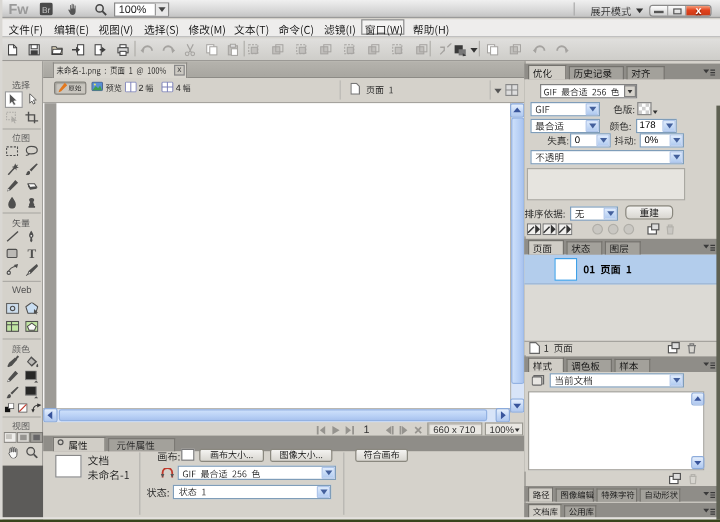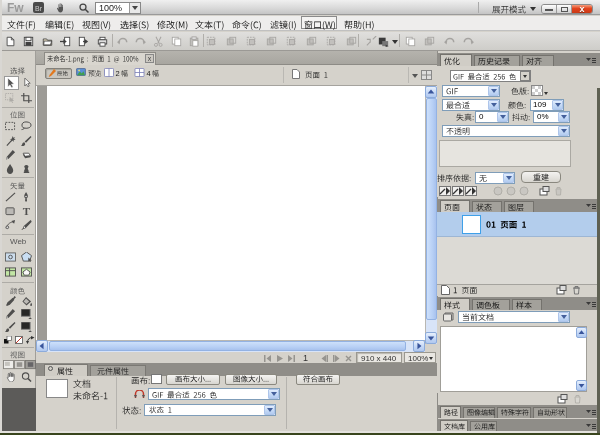--- a/index.html
+++ b/index.html
@@ -499,21 +499,21 @@
     <path fill="#96948f" d="M6.5 1H8v7H6.5z"></path>
   </svg>
 <svg class="ab" width="9" height="9" style="left:332px;top:353.5px" viewBox="0 0 9 9">
     <path fill="#96948f" d="M3 1l4.5 3.5L3 8z"></path>
     <path fill="#96948f" d="M1 1h1.5v7H1z"></path>
   </svg>
 <svg class="ab" width="9" height="9" style="left:344px;top:353.5px" viewBox="0 0 9 9">
     <path stroke="#96948f" stroke-width="1.4" d="M2 2l5 5M7 2L2 7"></path>
   </svg>
 <div class="ab" style="left:356px;top:352px;width:46px;height:11px;background:#e9e7e2;border:1px solid #9a9890;box-shadow:inset 1px 1px 1px #b8b6b0"></div>
-<div class="ab" style="left:361px;top:353.5px;font:8px 'Liberation Sans';color:#333">910 x 440</div>
+<div class="ab" style="left:361px;top:353.5px;font:8px 'Liberation Sans';color:#333">660 x 710</div>
 <div class="ab" style="left:404px;top:352px;width:32px;height:11px;background:#e9e7e2;border:1px solid #9a9890"></div>
 <div class="ab" style="left:408px;top:353.5px;font:8px 'Liberation Sans';color:#333">100%</div>
 <div class="ab" style="left:429px;top:357px;width:0;height:0;border-left:2.5px solid transparent;border-right:2.5px solid transparent;border-top:3.5px solid #333"></div>
 <div class="ab props"></div>
 <div class="ab" style="left:36px;top:363px;width:401px;height:13px;background:#8f8d88"></div>
 <div class="ab" style="left:44px;top:364px;width:44px;height:12px;background:#d0cdc6;border:1px solid #7b7974;border-bottom:none;z-index:3"></div>
 <div class="ab" style="left:48px;top:366px;z-index:4;width:5px;height:5px;border:1px solid #555;border-radius:50%"></div>
 <div class="ab" style="left:57px;top:366px;z-index:5">
     <svg class="t " width="17" height="11" viewBox="0 0 17 11" style="vertical-align:top">
       <path transform="translate(0,8.2)" fill="#111" d="M1.7 -5.9H6.5V-5.2H1.7ZM1.1 -6.4V-4C1.1 -2.7 1.1 -1 0.3 0.3C0.4 0.4 0.6 0.5 0.7 0.6C1.6 -0.7 1.7 -2.7 1.7 -4V-4.7H7.1V-6.4ZM2.8 -3.1H4.3V-2.5H2.8ZM4.8 -3.1H6.3V-2.5H4.8ZM5.3 -1 5.6 -0.6 4.8 -0.6V-1.2H6.7V0.1C6.7 0.2 6.7 0.2 6.6 0.2C6.5 0.2 6.2 0.2 5.8 0.2C5.8 0.3 5.9 0.5 5.9 0.6C6.4 0.6 6.8 0.6 7 0.6C7.1 0.5 7.2 0.4 7.2 0.1V-1.6H4.8V-2.1H6.8V-3.4H4.8V-3.9C5.5 -4 6.2 -4.1 6.7 -4.2L6.4 -4.5C5.4 -4.3 3.6 -4.2 2.1 -4.2C2.2 -4.1 2.2 -3.9 2.3 -3.8C2.9 -3.8 3.6 -3.9 4.3 -3.9V-3.4H2.3V-2.1H4.3V-1.6H2V0.6H2.5V-1.2H4.3V-0.6L2.8 -0.5L2.9 -0.1L5.9 -0.2L6.1 0.2L6.4 0C6.3 -0.3 5.9 -0.7 5.7 -1.1Z M9.4 -6.7V0.6H9.9V-6.7ZM8.7 -5.2C8.6 -4.5 8.5 -3.7 8.2 -3.1L8.7 -3C8.9 -3.6 9 -4.5 9.1 -5.1ZM10 -5.3C10.3 -4.8 10.5 -4.2 10.6 -3.9L11 -4.1C10.9 -4.4 10.7 -5 10.4 -5.4ZM10.7 -0.2V0.3H15.6V-0.2H13.5V-2.2H15.2V-2.8H13.5V-4.5H15.4V-5H13.5V-6.7H13V-5H11.9C12 -5.4 12.1 -5.8 12.2 -6.2L11.7 -6.3C11.5 -5.2 11.2 -4.2 10.7 -3.5C10.8 -3.4 11.1 -3.3 11.2 -3.2C11.4 -3.6 11.6 -4 11.8 -4.5H13V-2.8H11.3V-2.2H13V-0.2Z"></path>
@@ -652,21 +652,21 @@
 <div class="ab" style="left:508px;top:99.5px;z-index:5">
     <svg class="t " width="19" height="11" viewBox="0 0 19 11" style="vertical-align:top">
       <path transform="translate(0,8.2)" fill="#222" d="M5.6 -4.1C5.6 -1.2 5.5 -0.3 3.5 0.3C3.6 0.4 3.7 0.5 3.7 0.6C5.9 0.1 6 -1 6 -4.1ZM3.2 -3.7C2.8 -3.3 1.9 -2.9 1.2 -2.7C1.4 -2.6 1.5 -2.5 1.6 -2.3C2.3 -2.6 3.2 -3 3.7 -3.5ZM3.3 -2.6C2.9 -2.1 2 -1.6 1.2 -1.4C1.3 -1.2 1.4 -1.1 1.5 -1C2.3 -1.3 3.2 -1.8 3.8 -2.4ZM3.5 -1.5C3 -0.8 2 -0.3 1 0C1.2 0.1 1.3 0.3 1.4 0.4C2.4 0.1 3.4 -0.5 3.9 -1.3ZM5.9 -0.6C6.4 -0.3 7.1 0.3 7.4 0.6L7.7 0.3C7.4 -0.1 6.7 -0.6 6.2 -0.9ZM4.3 -4.9V-1.1H4.7V-4.5H6.8V-1.1H7.3V-4.9H5.8C5.9 -5.1 6 -5.5 6.1 -5.8H7.6V-6.2H4.1V-5.8H5.6C5.6 -5.5 5.4 -5.1 5.3 -4.9ZM1.8 -6.6C2 -6.4 2.1 -6.1 2.1 -5.9H0.6V-5.4H4V-5.9H2.6C2.6 -6.1 2.4 -6.5 2.3 -6.7ZM0.7 -4.3V-2.6C0.7 -1.7 0.7 -0.5 0.3 0.4C0.4 0.4 0.6 0.5 0.7 0.6C1.1 -0.3 1.2 -1.6 1.2 -2.5V-3.8H3.9V-4.3H3.1C3.3 -4.6 3.4 -4.9 3.6 -5.3L3.2 -5.4C3 -5 2.8 -4.6 2.6 -4.3ZM1.1 -5.2C1.3 -4.9 1.5 -4.5 1.5 -4.3L2 -4.4C1.9 -4.7 1.7 -5.1 1.5 -5.4Z M11.8 -4V-2.5H9.9V-4ZM12.3 -4H14.3V-2.5H12.3ZM12.8 -5.5C12.6 -5.2 12.3 -4.8 12 -4.5H9.8C10.1 -4.8 10.4 -5.1 10.7 -5.5ZM10.9 -6.7C10.3 -5.6 9.3 -4.6 8.3 -4C8.4 -3.9 8.6 -3.7 8.6 -3.5C8.9 -3.7 9.1 -3.9 9.4 -4.1V-0.6C9.4 0.3 9.8 0.5 11 0.5C11.3 0.5 13.9 0.5 14.2 0.5C15.3 0.5 15.6 0.1 15.7 -1.1C15.5 -1.1 15.3 -1.2 15.2 -1.3C15.1 -0.2 15 0 14.2 0C13.6 0 11.4 0 11 0C10.1 0 9.9 -0.1 9.9 -0.6V-2H14.3V-1.6H14.9V-4.5H12.6C13 -4.9 13.4 -5.3 13.6 -5.8L13.3 -6L13.2 -6H11C11.1 -6.2 11.2 -6.4 11.3 -6.5Z M17.1 -3.2C17.3 -3.2 17.6 -3.4 17.6 -3.7C17.6 -4 17.3 -4.2 17.1 -4.2C16.8 -4.2 16.6 -4 16.6 -3.7C16.6 -3.4 16.8 -3.2 17.1 -3.2ZM17.1 0.1C17.3 0.1 17.6 -0.1 17.6 -0.4C17.6 -0.7 17.3 -0.9 17.1 -0.9C16.8 -0.9 16.6 -0.7 16.6 -0.4C16.6 -0.1 16.8 0.1 17.1 0.1Z"></path>
     </svg>
   </div>
 <div class="ab dd" style="left:530px;top:98.5px;width:34px;height:12px">
     <div class="ddb" style="width:11px;height:10px">
       <span class="dar"></span>
     </div>
   </div>
-<div class="ab" style="left:533px;top:99.5px;font:8px 'Liberation Sans';z-index:6">109</div>
+<div class="ab" style="left:533px;top:99.5px;font:8px 'Liberation Sans';z-index:6">178</div>
 <div class="ab" style="left:456px;top:112px;z-index:5">
     <svg class="t " width="19" height="11" viewBox="0 0 19 11" style="vertical-align:top">
       <path transform="translate(0,8.2)" fill="#222" d="M3.7 -6.7V-5.3H2.1C2.2 -5.7 2.4 -6.1 2.5 -6.5L1.9 -6.6C1.6 -5.5 1.1 -4.4 0.5 -3.7C0.6 -3.7 0.9 -3.5 1 -3.4C1.3 -3.8 1.6 -4.2 1.8 -4.7H3.7V-4.2C3.7 -3.9 3.7 -3.5 3.6 -3.1H0.4V-2.6H3.5C3.2 -1.5 2.3 -0.5 0.4 0.2C0.5 0.3 0.6 0.5 0.7 0.6C2.8 -0.1 3.7 -1.2 4 -2.4C4.6 -0.8 5.7 0.2 7.4 0.6C7.5 0.5 7.6 0.3 7.8 0.1C6.1 -0.2 5 -1.2 4.5 -2.6H7.6V-3.1H4.2C4.2 -3.5 4.2 -3.9 4.2 -4.2V-4.7H6.9V-5.3H4.2V-6.7Z M12.8 -0.4C13.7 -0.1 14.6 0.3 15.1 0.6L15.6 0.2C15 -0.1 14 -0.4 13.1 -0.7ZM10.8 -0.7C10.3 -0.4 9.3 0 8.5 0.2C8.6 0.3 8.8 0.5 8.8 0.6C9.6 0.4 10.6 -0 11.3 -0.4ZM11.8 -6.7 11.7 -6H8.7V-5.5H11.6L11.6 -5H9.6V-1.4H8.5V-0.9H15.6V-1.4H14.4V-5H12.1L12.2 -5.5H15.3V-6H12.2L12.3 -6.6ZM10.1 -1.4V-2H13.9V-1.4ZM10.1 -3.7H13.9V-3.2H10.1ZM10.1 -4.1V-4.6H13.9V-4.1ZM10.1 -2.8H13.9V-2.3H10.1Z M17.1 -3.2C17.3 -3.2 17.6 -3.4 17.6 -3.7C17.6 -4 17.3 -4.2 17.1 -4.2C16.8 -4.2 16.6 -4 16.6 -3.7C16.6 -3.4 16.8 -3.2 17.1 -3.2ZM17.1 0.1C17.3 0.1 17.6 -0.1 17.6 -0.4C17.6 -0.7 17.3 -0.9 17.1 -0.9C16.8 -0.9 16.6 -0.7 16.6 -0.4C16.6 -0.1 16.8 0.1 17.1 0.1Z"></path>
     </svg>
   </div>
 <div class="ab dd" style="left:475px;top:111px;width:34px;height:12px">
     <div class="ddb" style="width:11px;height:10px">
       <span class="dar"></span>
     </div>
   </div>

